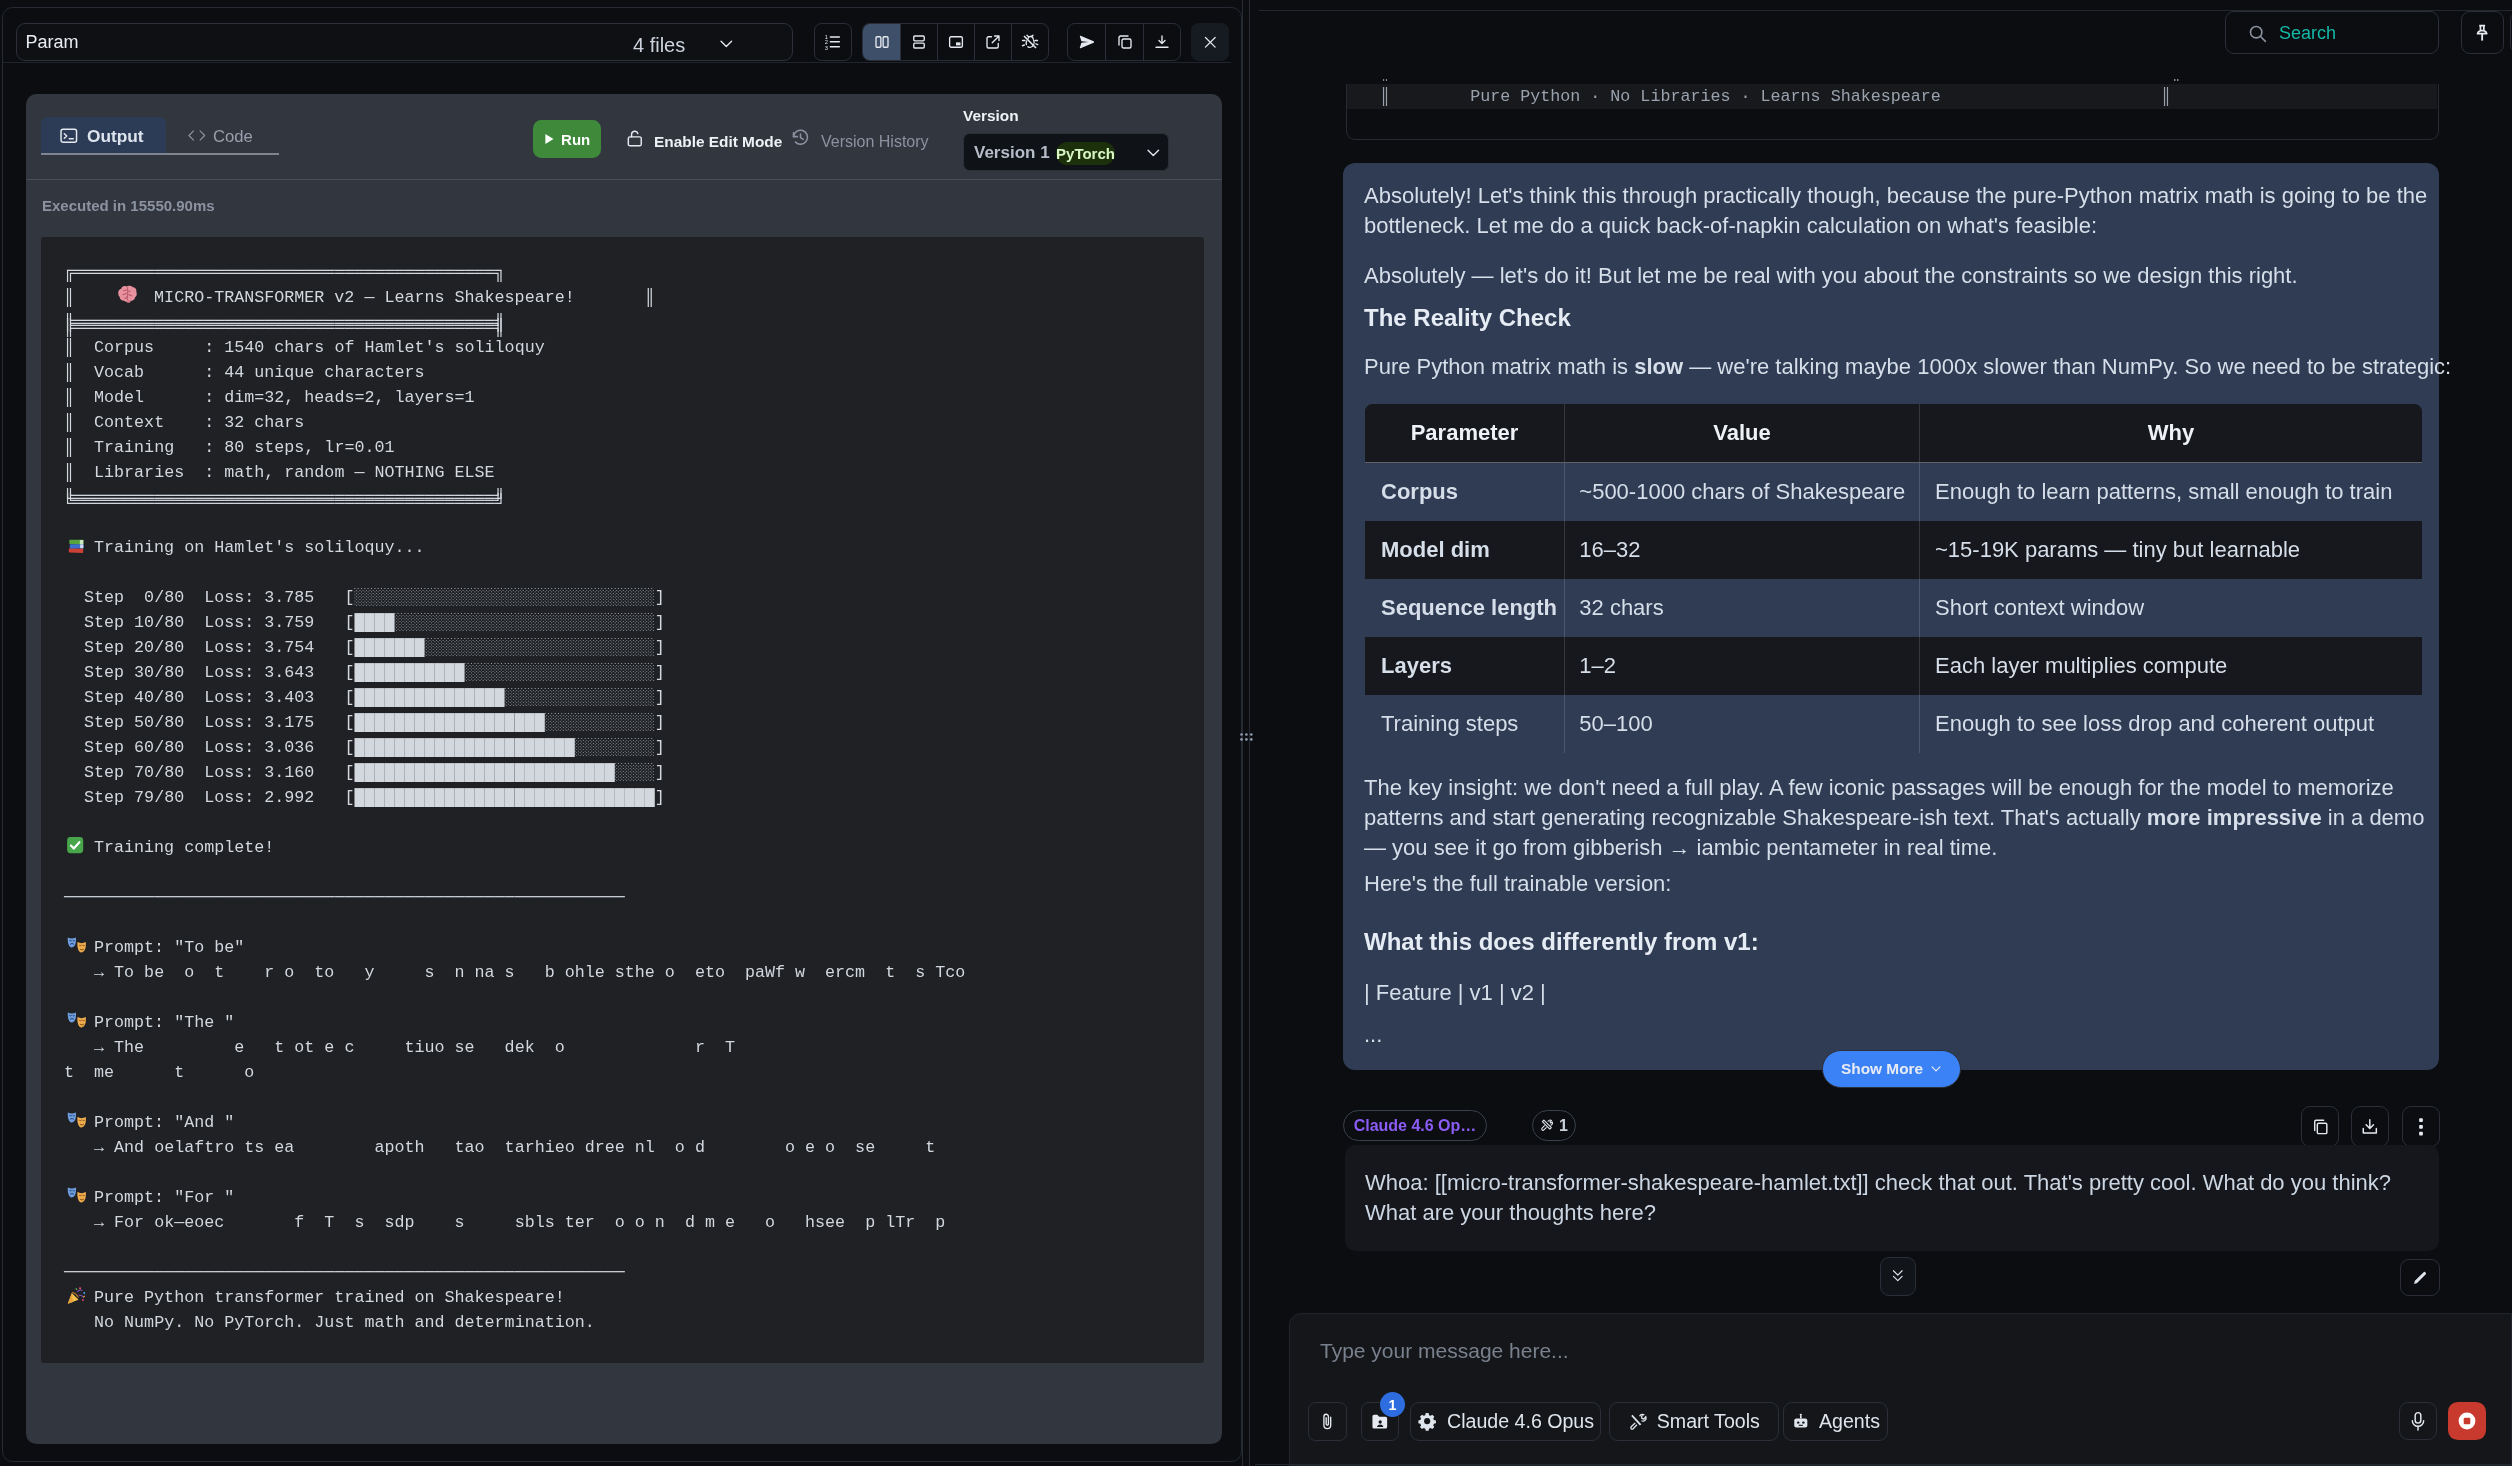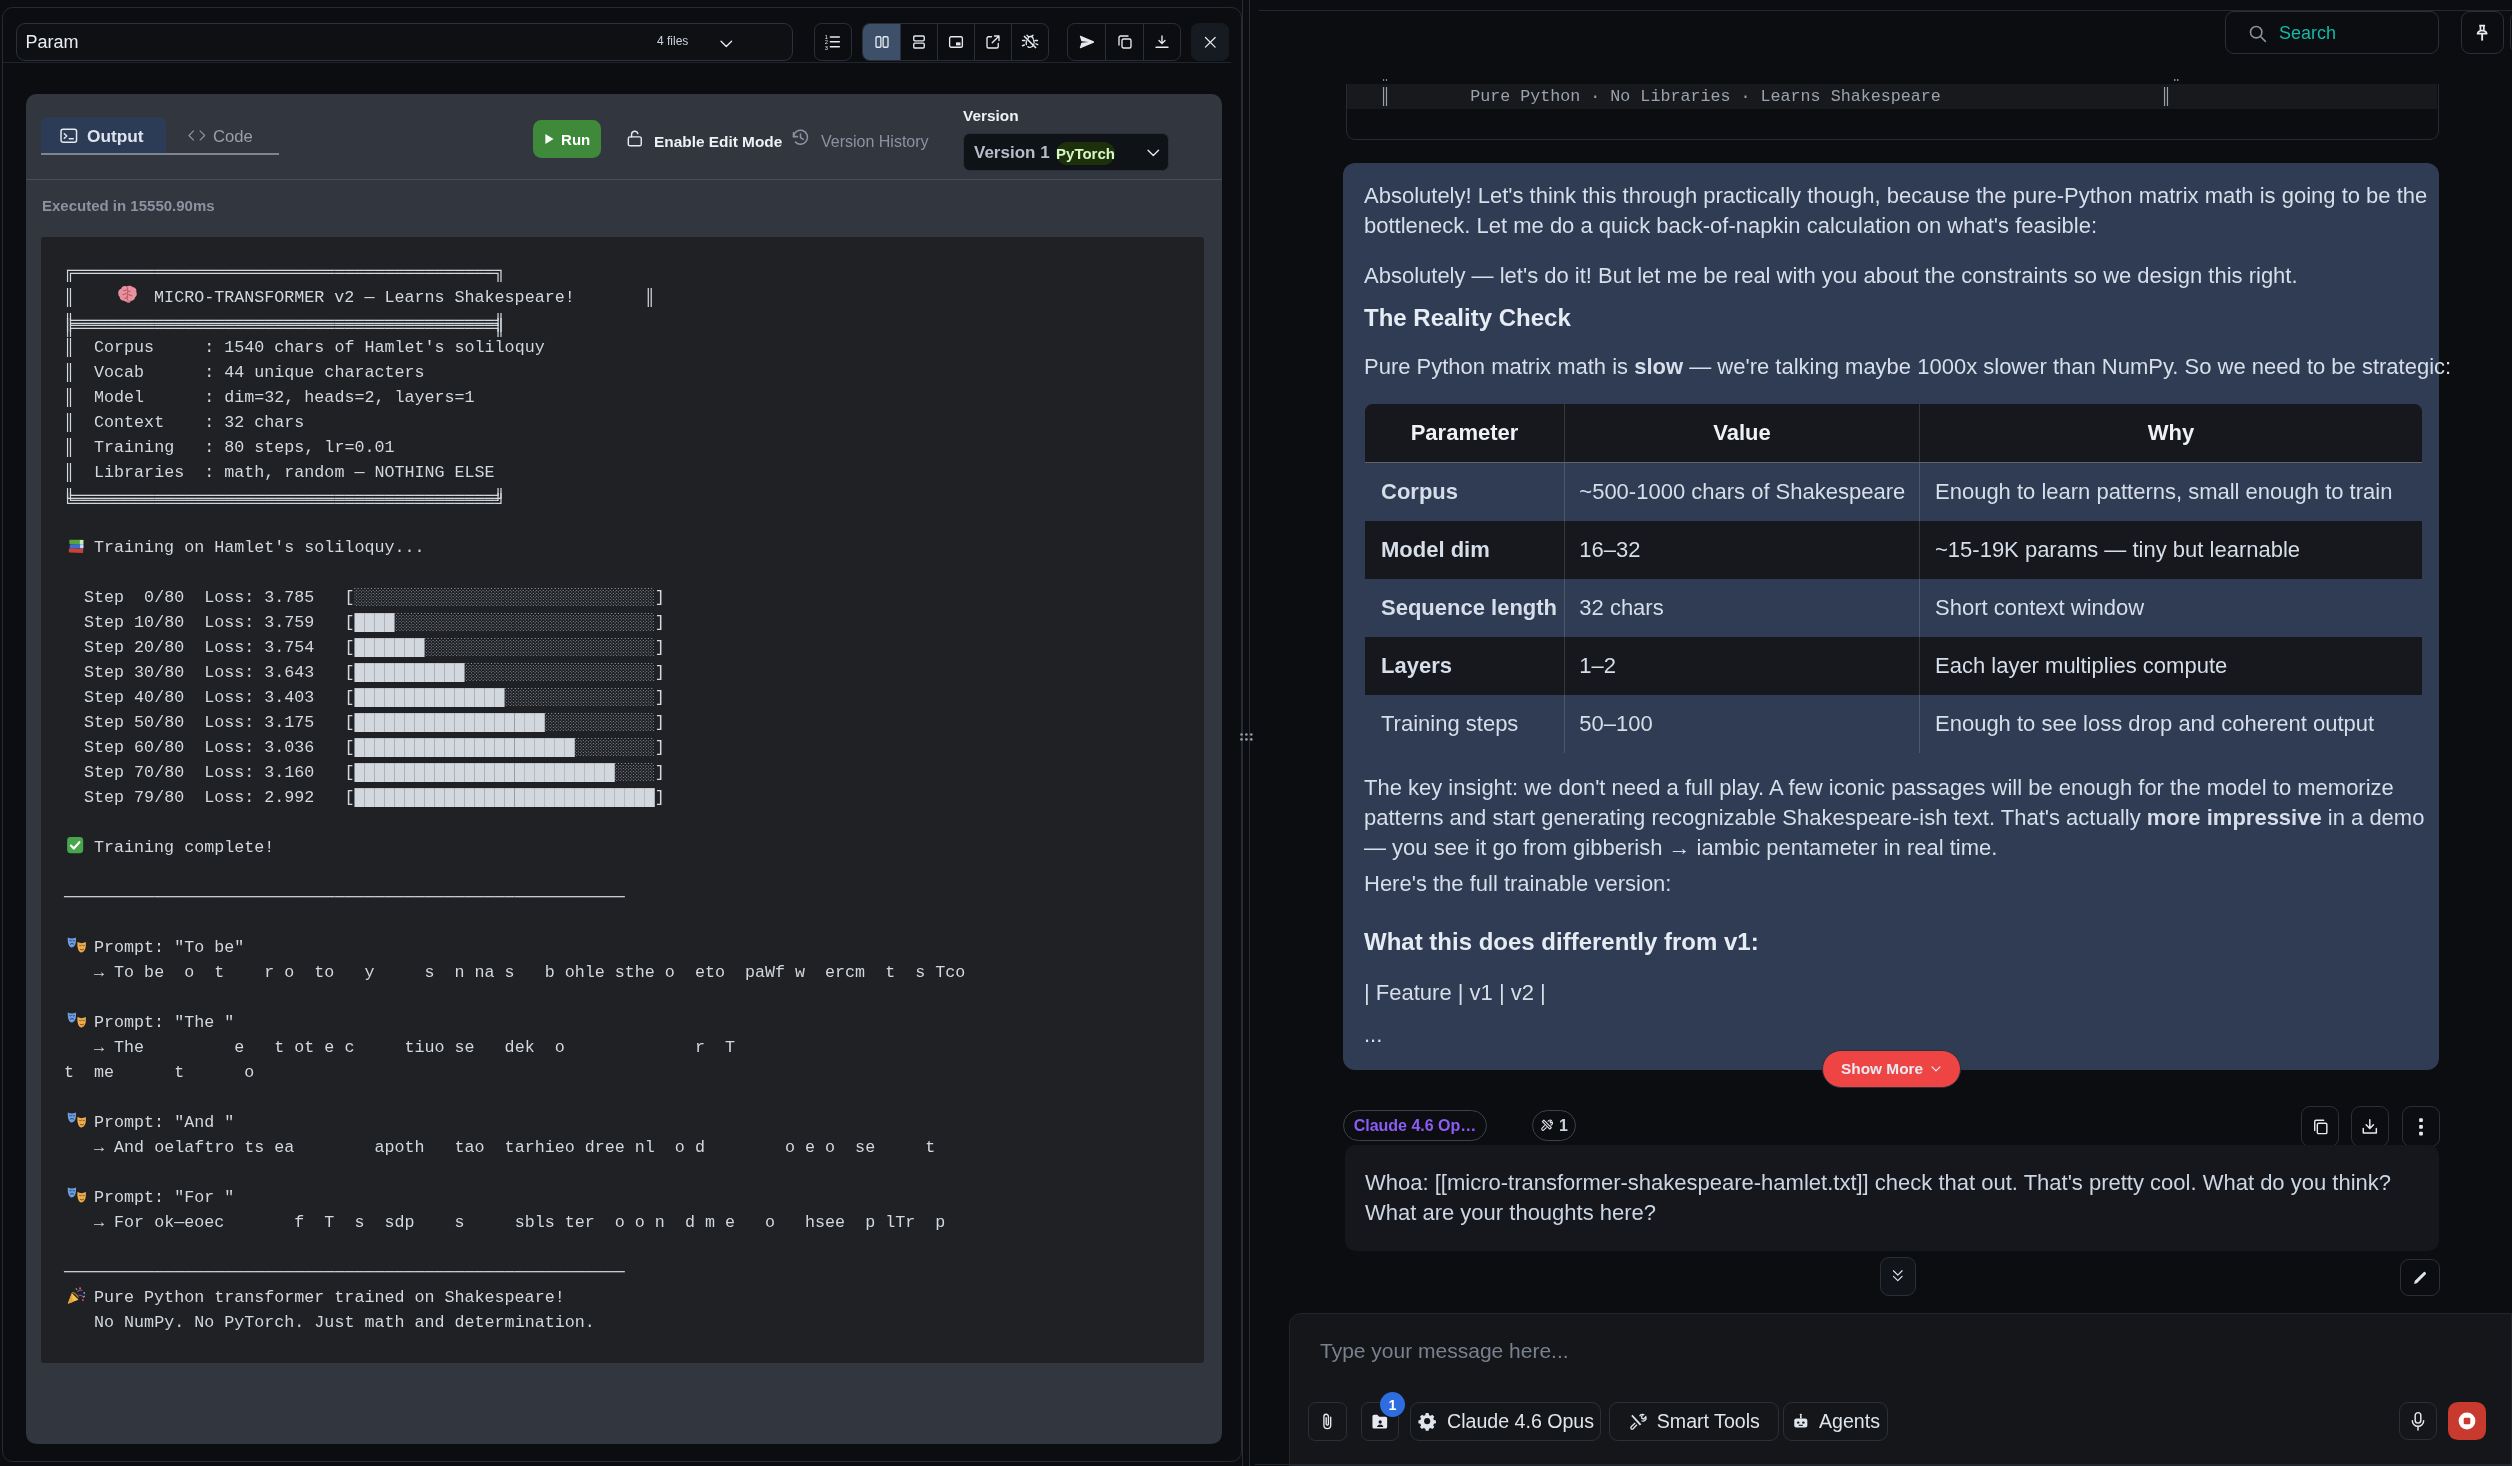--- a/index.html
+++ b/index.html
@@ -10,21 +10,21 @@
 #term pre{font-family:"Liberation Mono",monospace;font-size:16.7px;line-height:25px;color:#d3d8df;white-space:pre}
 .ic{stroke:#e6eaf0;stroke-width:1.8;fill:none;stroke-linecap:round;stroke-linejoin:round}
 .icg{stroke:#8b93a1;stroke-width:1.8;fill:none;stroke-linecap:round;stroke-linejoin:round}
 .btn{position:absolute;border:1.1px solid #2a2f39;border-radius:7.5px;display:flex;align-items:center;justify-content:center}
 .nb{display:flex;align-items:center;justify-content:center}
 </style></head>
 <body>
 <div class="abs" style="left:2.3px;top:6.8px;width:1240px;height:1455px;border:1.1px solid #252a33;border-radius:10.5px"></div>
 <div class="abs" style="left:16px;top:23px;width:777px;height:38px;border:1.1px solid #2b303a;border-radius:9px;background:#0e1014"></div>
 <div class="abs" style="left:25.6px;top:32px;font-size:18px;color:#e9edf3">Param</div>
-<div class="abs" style="left:657px;top:34px;font-size:12px;color:#cdd3dd">4 files</div>
+<div class="abs" style="left:633px;top:34px;font-size:20px;color:#cdd3dd">4 files</div>
 <svg class="abs" style="left:718px;top:39px" width="16.6" height="10.5" viewBox="0 0 22 14">
     <path d="M4 3l7 7 7-7" class="ic"></path>
   </svg>
 <div class="btn" style="left:814px;top:23px;width:38px;height:38px">
     <svg width="19.6" height="19.6" viewBox="0 0 24 24">
       <path d="M9 6h11M9 12h11M9 18h11" class="ic"></path>
       <text x="2" y="8.5" fill="#e6eaf0" font-size="7" font-family="Liberation Sans">1</text>
       <text x="2" y="15" fill="#e6eaf0" font-size="7" font-family="Liberation Sans">2</text>
       <text x="2" y="21.5" fill="#e6eaf0" font-size="7" font-family="Liberation Sans">3</text>
     </svg>
@@ -294,21 +294,21 @@
       <div style="flex:1;display:flex;align-items:center;padding-left:15px">Enough to see loss drop and coherent output</div>
     </div>
   </div>
 <div class="abs" style="left:1364px;top:773px;color:#d6dee9;font-size:22px;line-height:30px;white-space:pre">The key insight: we don't need a full play. A few iconic passages will be enough for the model to memorize
 patterns and start generating recognizable Shakespeare-ish text. That's actually <b>more impressive</b> in a demo
 — you see it go from gibberish → iambic pentameter in real time.</div>
 <div class="abs" style="left:1364px;top:869px;color:#d6dee9;font-size:22px;line-height:30px;white-space:pre">Here's the full trainable version:</div>
 <div class="abs" style="left:1364px;top:928px;color:#e6ecf4;font-size:24px;font-weight:bold">What this does differently from v1:</div>
 <div class="abs" style="left:1364px;top:978px;color:#d6dee9;font-size:22px;line-height:30px;white-space:pre">| Feature | v1 | v2 |</div>
 <div class="abs" style="left:1364px;top:1020px;color:#d6dee9;font-size:22px;line-height:30px;white-space:pre">...</div>
-<div class="abs nb" style="left:1822px;top:1050px;width:139px;height:38px;background:#ef4444;border:1.1px solid #2b313b;border-radius:19.6px">
+<div class="abs nb" style="left:1822px;top:1050px;width:139px;height:38px;background:#3b82f6;border:1.1px solid #2b313b;border-radius:19.6px">
     <span style="font-size:15.4px;color:#e8ecf2;font-weight:bold">Show More</span>
     <svg width="12" height="8.3" viewBox="0 0 18 12" style="margin-left:6.8px">
       <path d="M3 2.5l6 6 6-6" class="ic" stroke-width="2.2"></path>
     </svg>
   </div>
 <div class="abs nb" style="left:1343px;top:1110px;width:144px;height:31px;border:1.1px solid #3a414d;border-radius:16px">
     <span style="font-size:16px;color:#8b5cf6;font-weight:bold">Claude 4.6 Op…</span>
   </div>
 <div class="abs nb" style="left:1532px;top:1110px;width:44px;height:31px;border:1.1px solid #3a414d;border-radius:16px">
     <svg width="14.3" height="14.3" viewBox="0 0 24 24">

